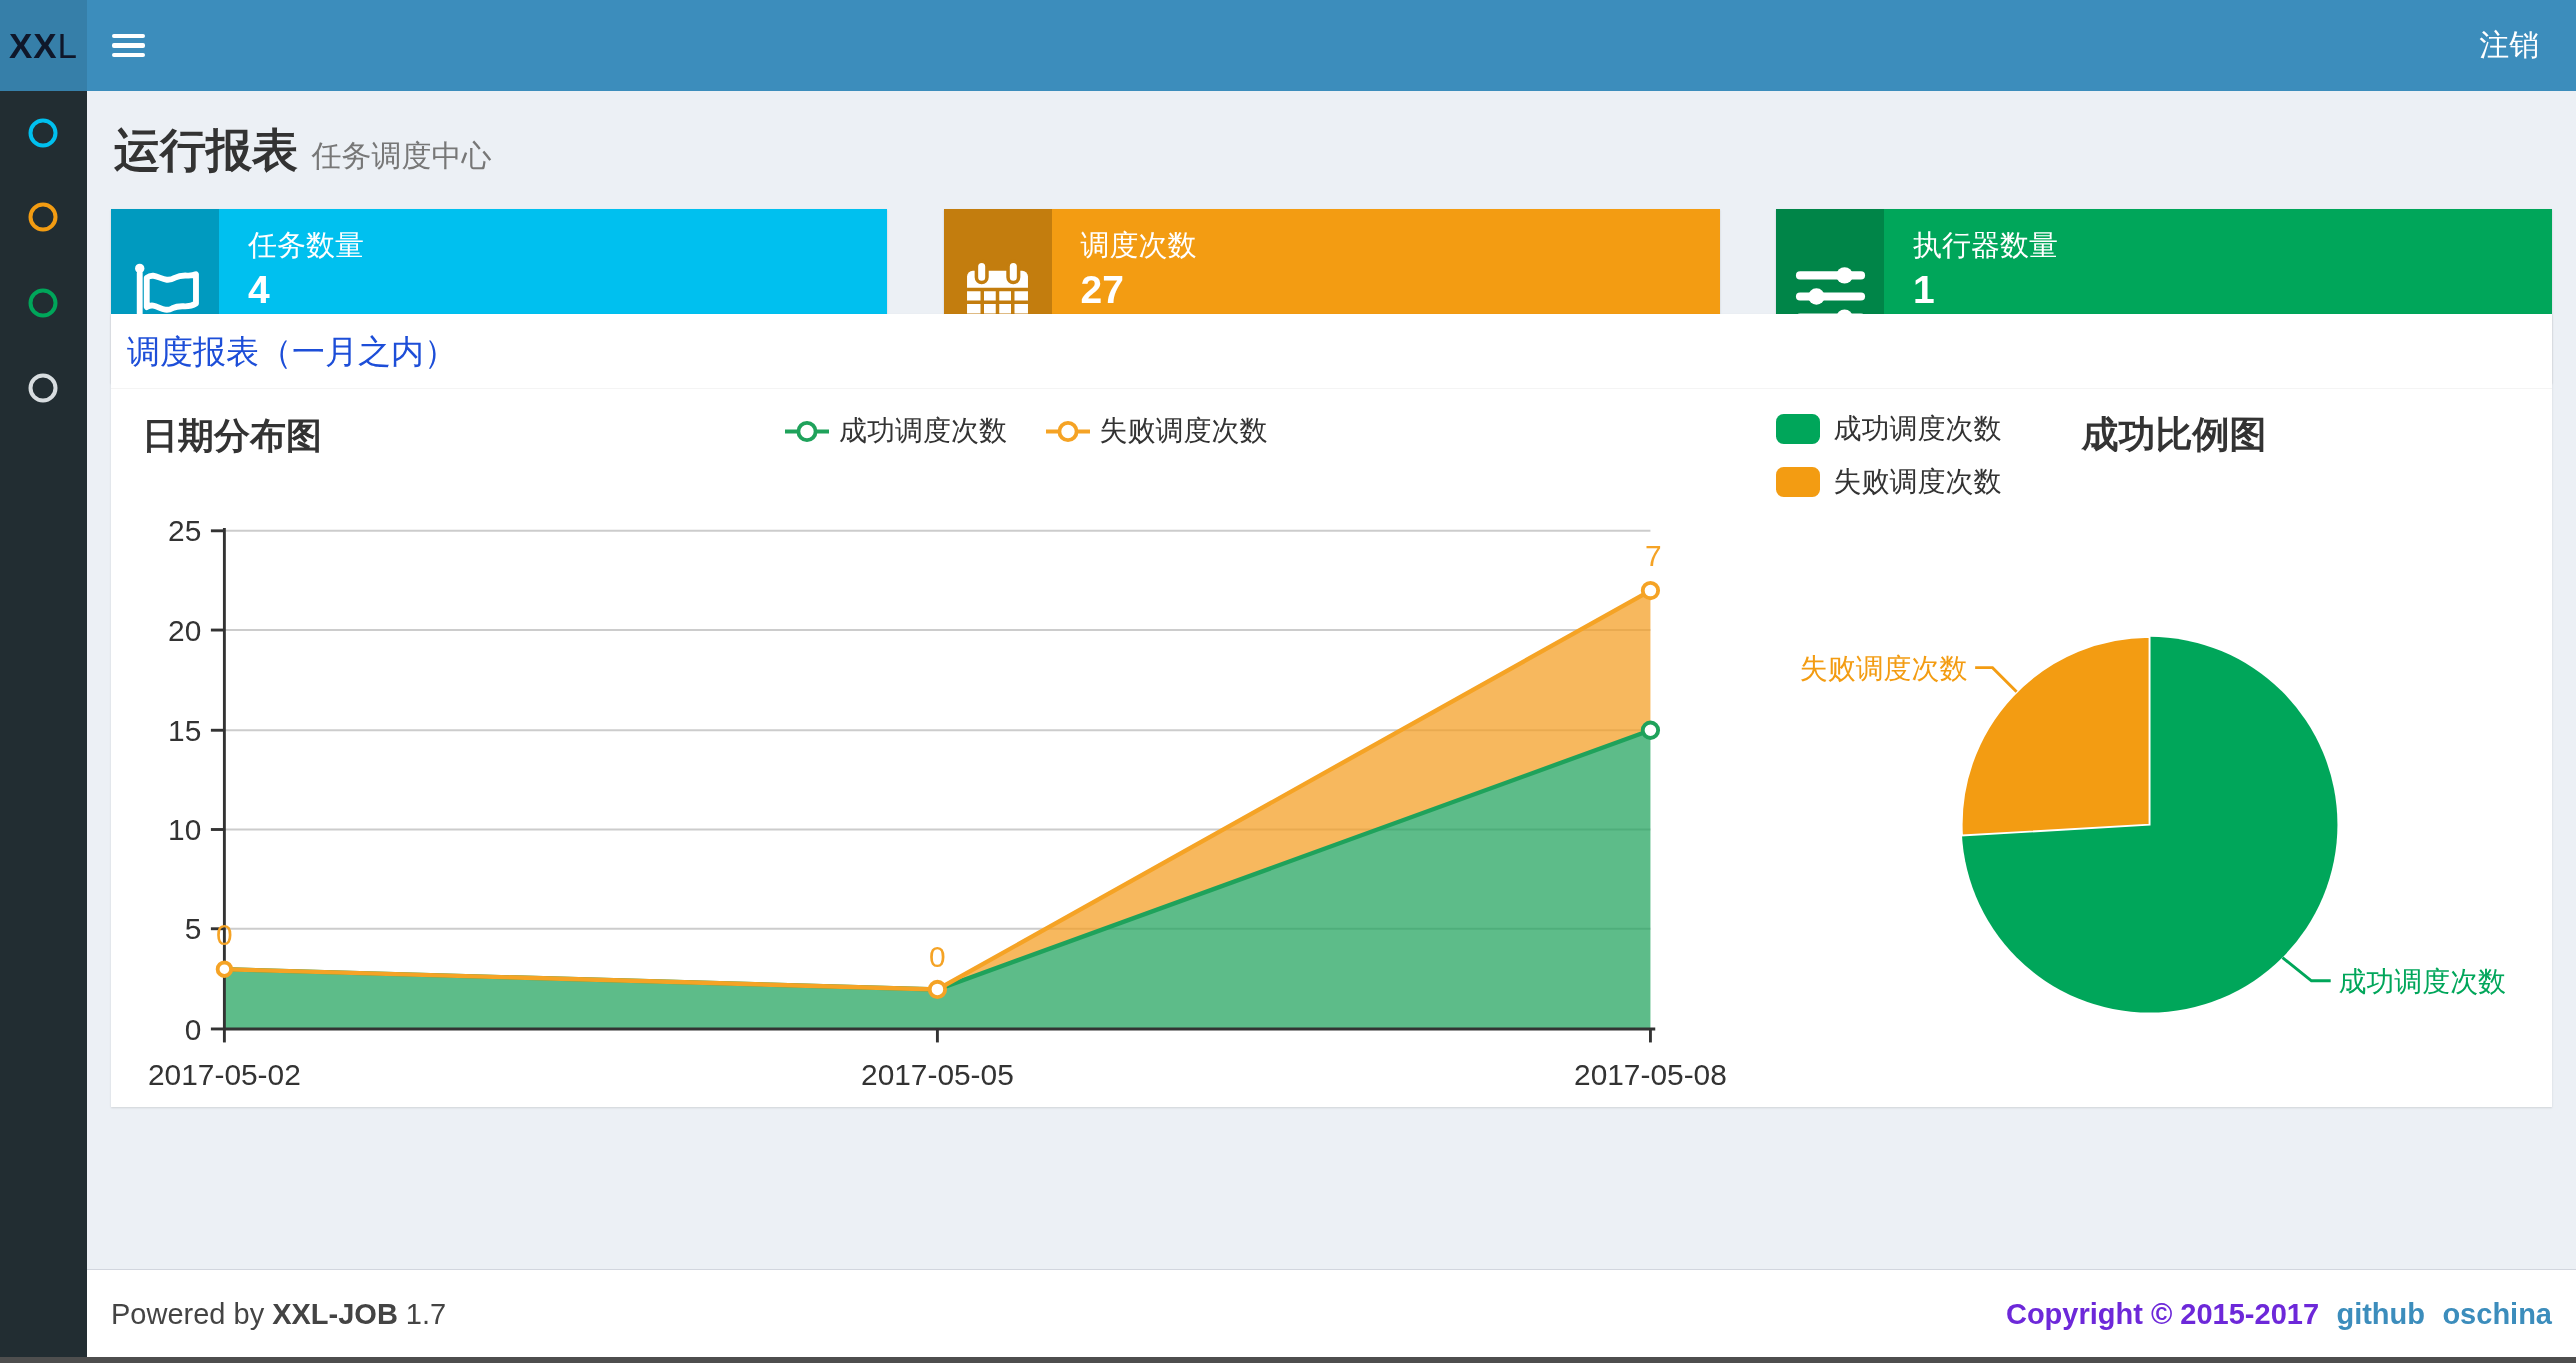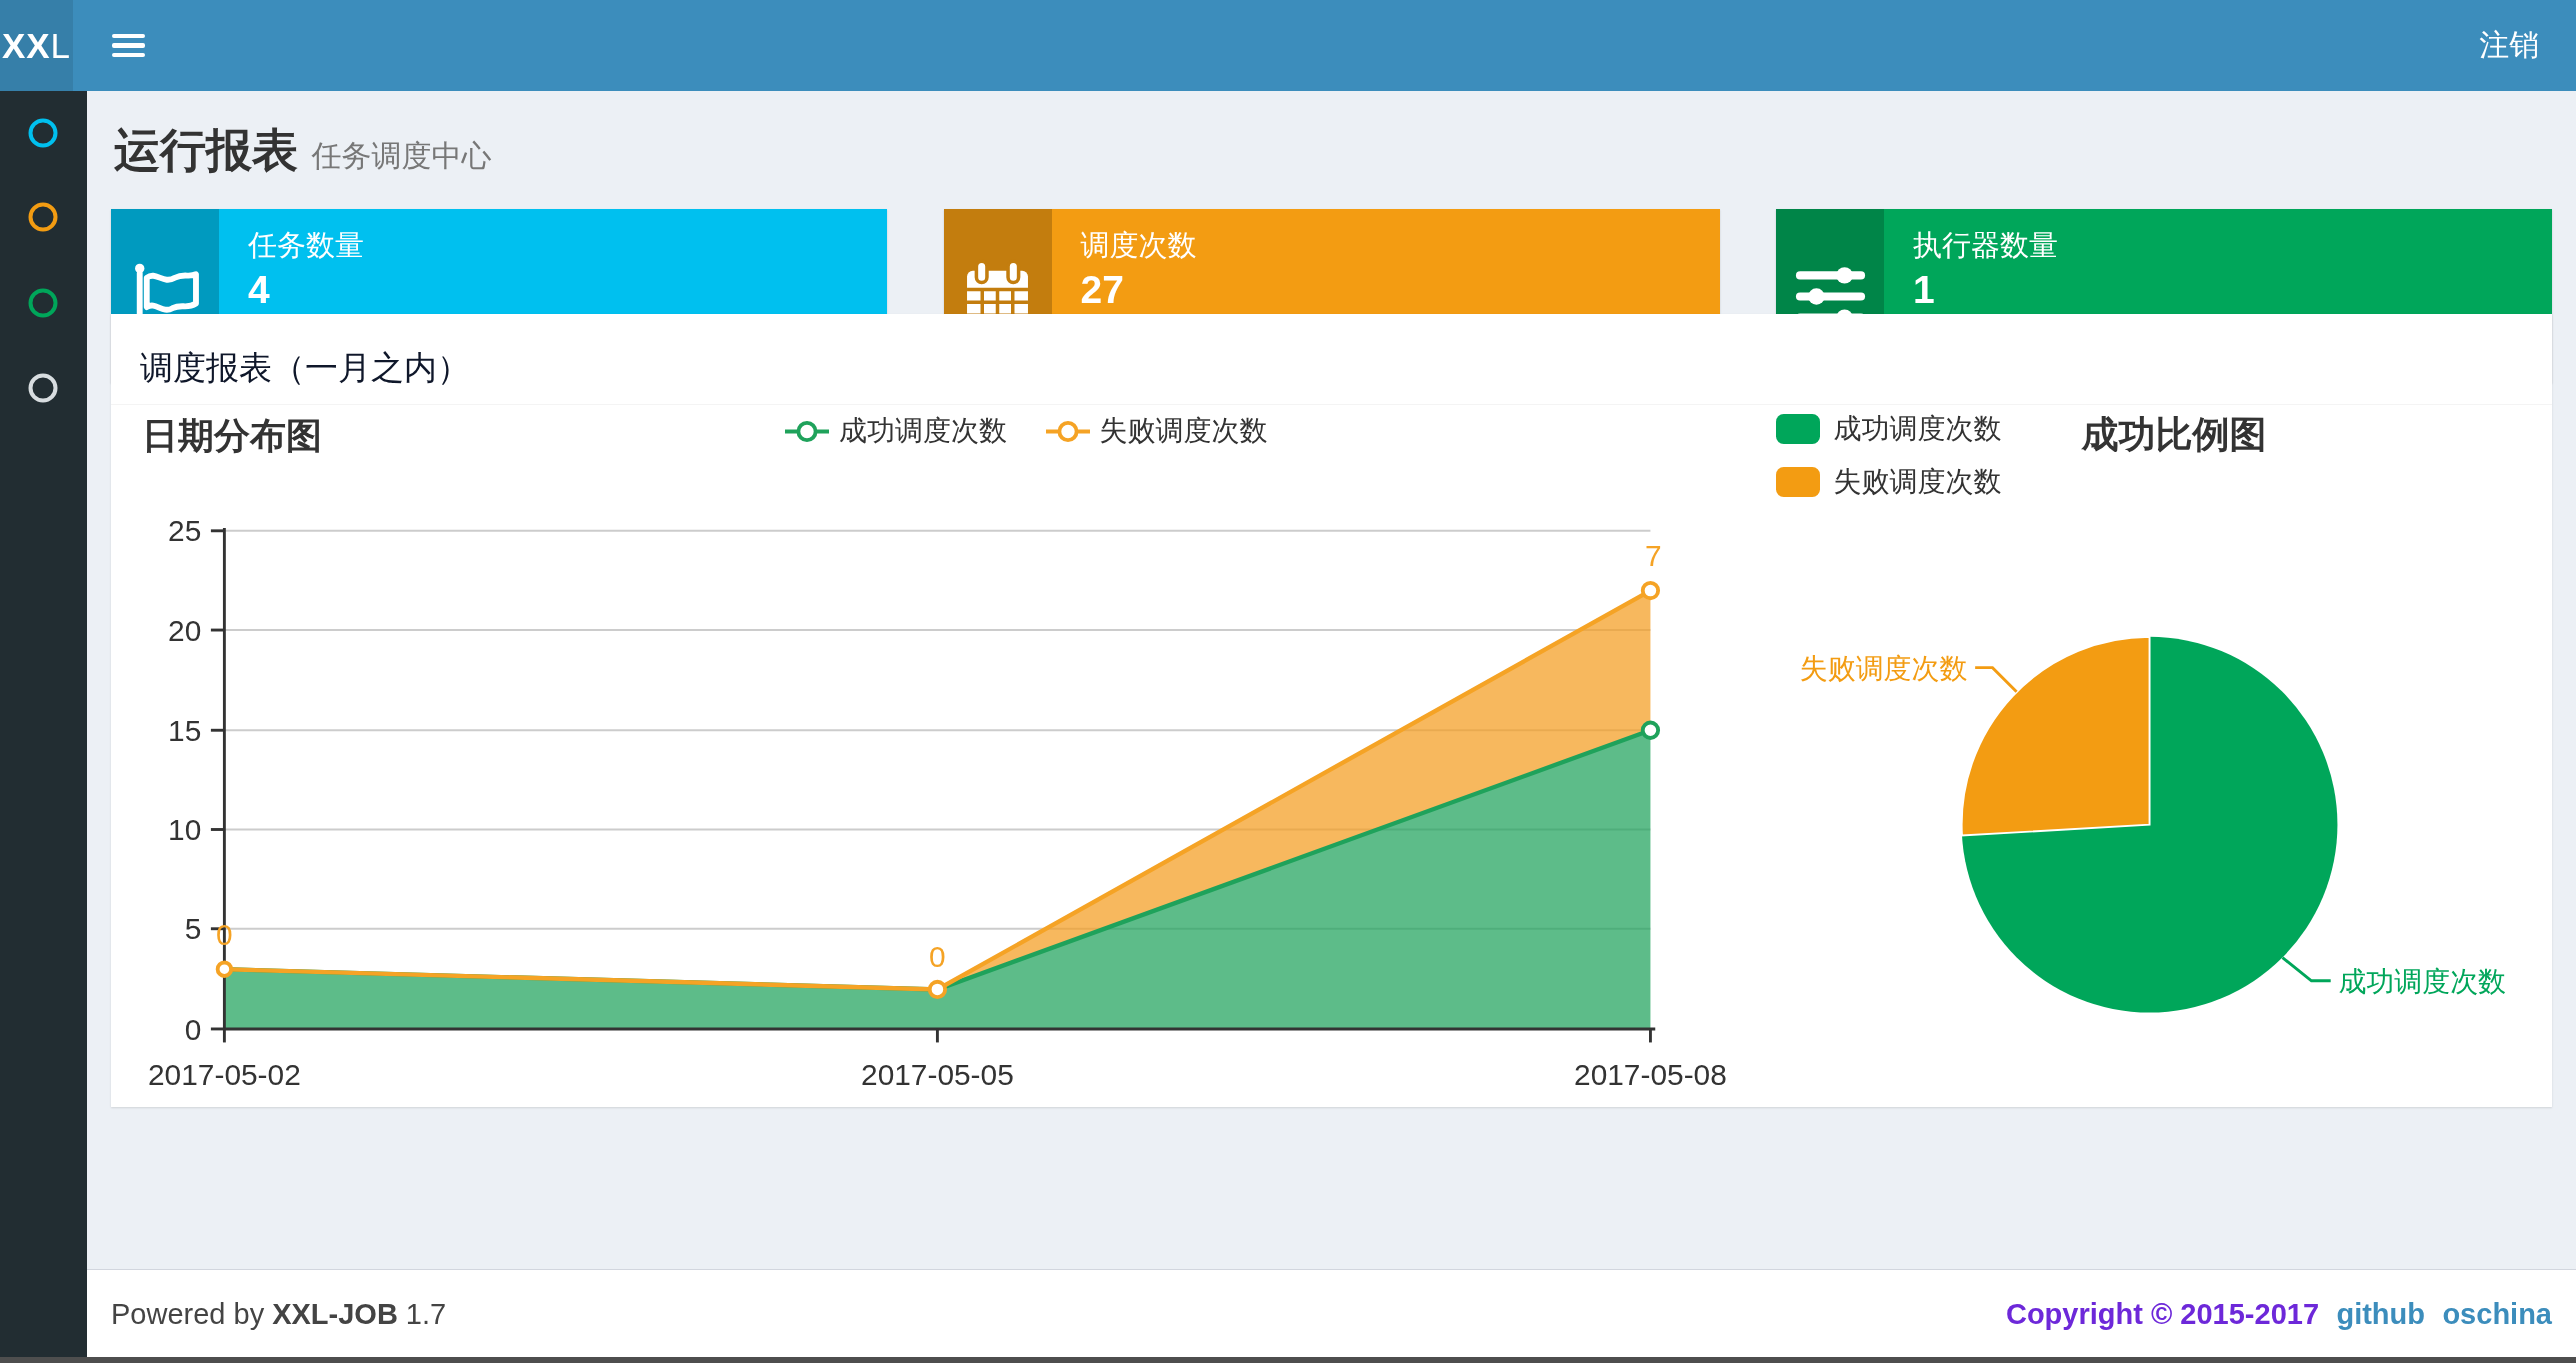--- a/index.html
+++ b/index.html
@@ -1,22 +1,22 @@
 <!DOCTYPE html>
 <html><head>
 <meta charset="utf-8">
 <style>
   * { margin:0; padding:0; box-sizing:border-box; }
   html,body { width:2576px; height:1363px; overflow:hidden;
     font-family:"Liberation Sans","DejaVu Sans",sans-serif; background:#ecf0f5; }
 
   
   .navbar { position:absolute; left:0; top:0; width:2576px; height:91px; background:#3c8dbc; }
-  .logo { position:absolute; left:0; top:0; width:73px; height:91px; background:#367fa9;
-    color:#ffffff; font-size:35px; display:flex; align-items:center; justify-content:center; letter-spacing:1px;}
+  .logo { position:absolute; left:0; top:0; width:87px; height:91px; background:#367fa9;
+    color:#0f172a; font-size:35px; display:flex; align-items:center; justify-content:center; letter-spacing:1px;}
   .logo b { font-weight:700; }
   .logo span.lite { font-weight:300; }
   .hamburger { position:absolute; left:87px; top:0; width:83px; height:91px;
     display:flex; align-items:center; justify-content:center; cursor:pointer; }
   .hamburger .bars { width:33px; }
   .hamburger .bar { height:4.8px; background:#fff; border-radius:1.9px; margin:4.8px 0; }
   .logout { position:absolute; right:29px; top:0; height:91px; display:flex; align-items:center;
     color:#fff; font-size:30px; cursor:pointer; padding:0 7.7px; }
 
   
@@ -40,22 +40,22 @@
   .ib-num { font-size:39px; font-weight:700; line-height:50px; margin-top:1.9px; }
   .ib-divider { height:1.9px; background:#fff; margin-top:11.6px; }
   .ib-desc { font-size:28px; margin-top:11.6px; line-height:35px; }
   .ib-aqua  { background:#00c0ef; } .ib-aqua  .ib-icon { background:#009abf; }
   .ib-yellow{ background:#f39c12; } .ib-yellow .ib-icon{ background:#c37d0e; }
   .ib-green { background:#00a65a; } .ib-green .ib-icon { background:#008548; }
 
   
   .panel { position:absolute; left:111px; top:314px; width:2441px; height:793px; background:#fff;
     box-shadow:0 1px 1.9px rgba(0,0,0,.12); }
-  .panel-header { height:75px; line-height:75px; padding-left:29px; border-bottom:1.9px solid #f4f4f4;
-    font-size:33px; font-weight:500; color:#0f172a;margin-top:16px; }
+  .panel-header { height:75px; line-height:75px; padding-left:16px; border-bottom:1.9px solid #f4f4f4;
+    font-size:33px; font-weight:500; color:#1d4ed8; }
   .chart-title { position:absolute; font-weight:700; color:#333; }
   .chart-title.line { left:31px; top:98px; font-size:36px;text-align:center; }
   .chart-title.pie { left:1870px; top:96px; width:386px; text-align:center; font-size:37px; }
   .line-legend { position:absolute; left:578px; top:96px; width:675px; height:42px;
     display:flex; justify-content:center; align-items:center; gap:39px; }
   .line-legend .item { display:flex; align-items:center; gap:9.6px; cursor:pointer; }
   .line-legend .txt { font-size:28px; color:#333; }
   .pie-legend { position:absolute; left:1665px; top:96px; }
   .pie-legend .item { display:flex; align-items:center; gap:13.5px; margin-bottom:15.4px; cursor:pointer; }
   .pie-legend .swatch { width:44px; height:30px; border-radius:7.7px; }

